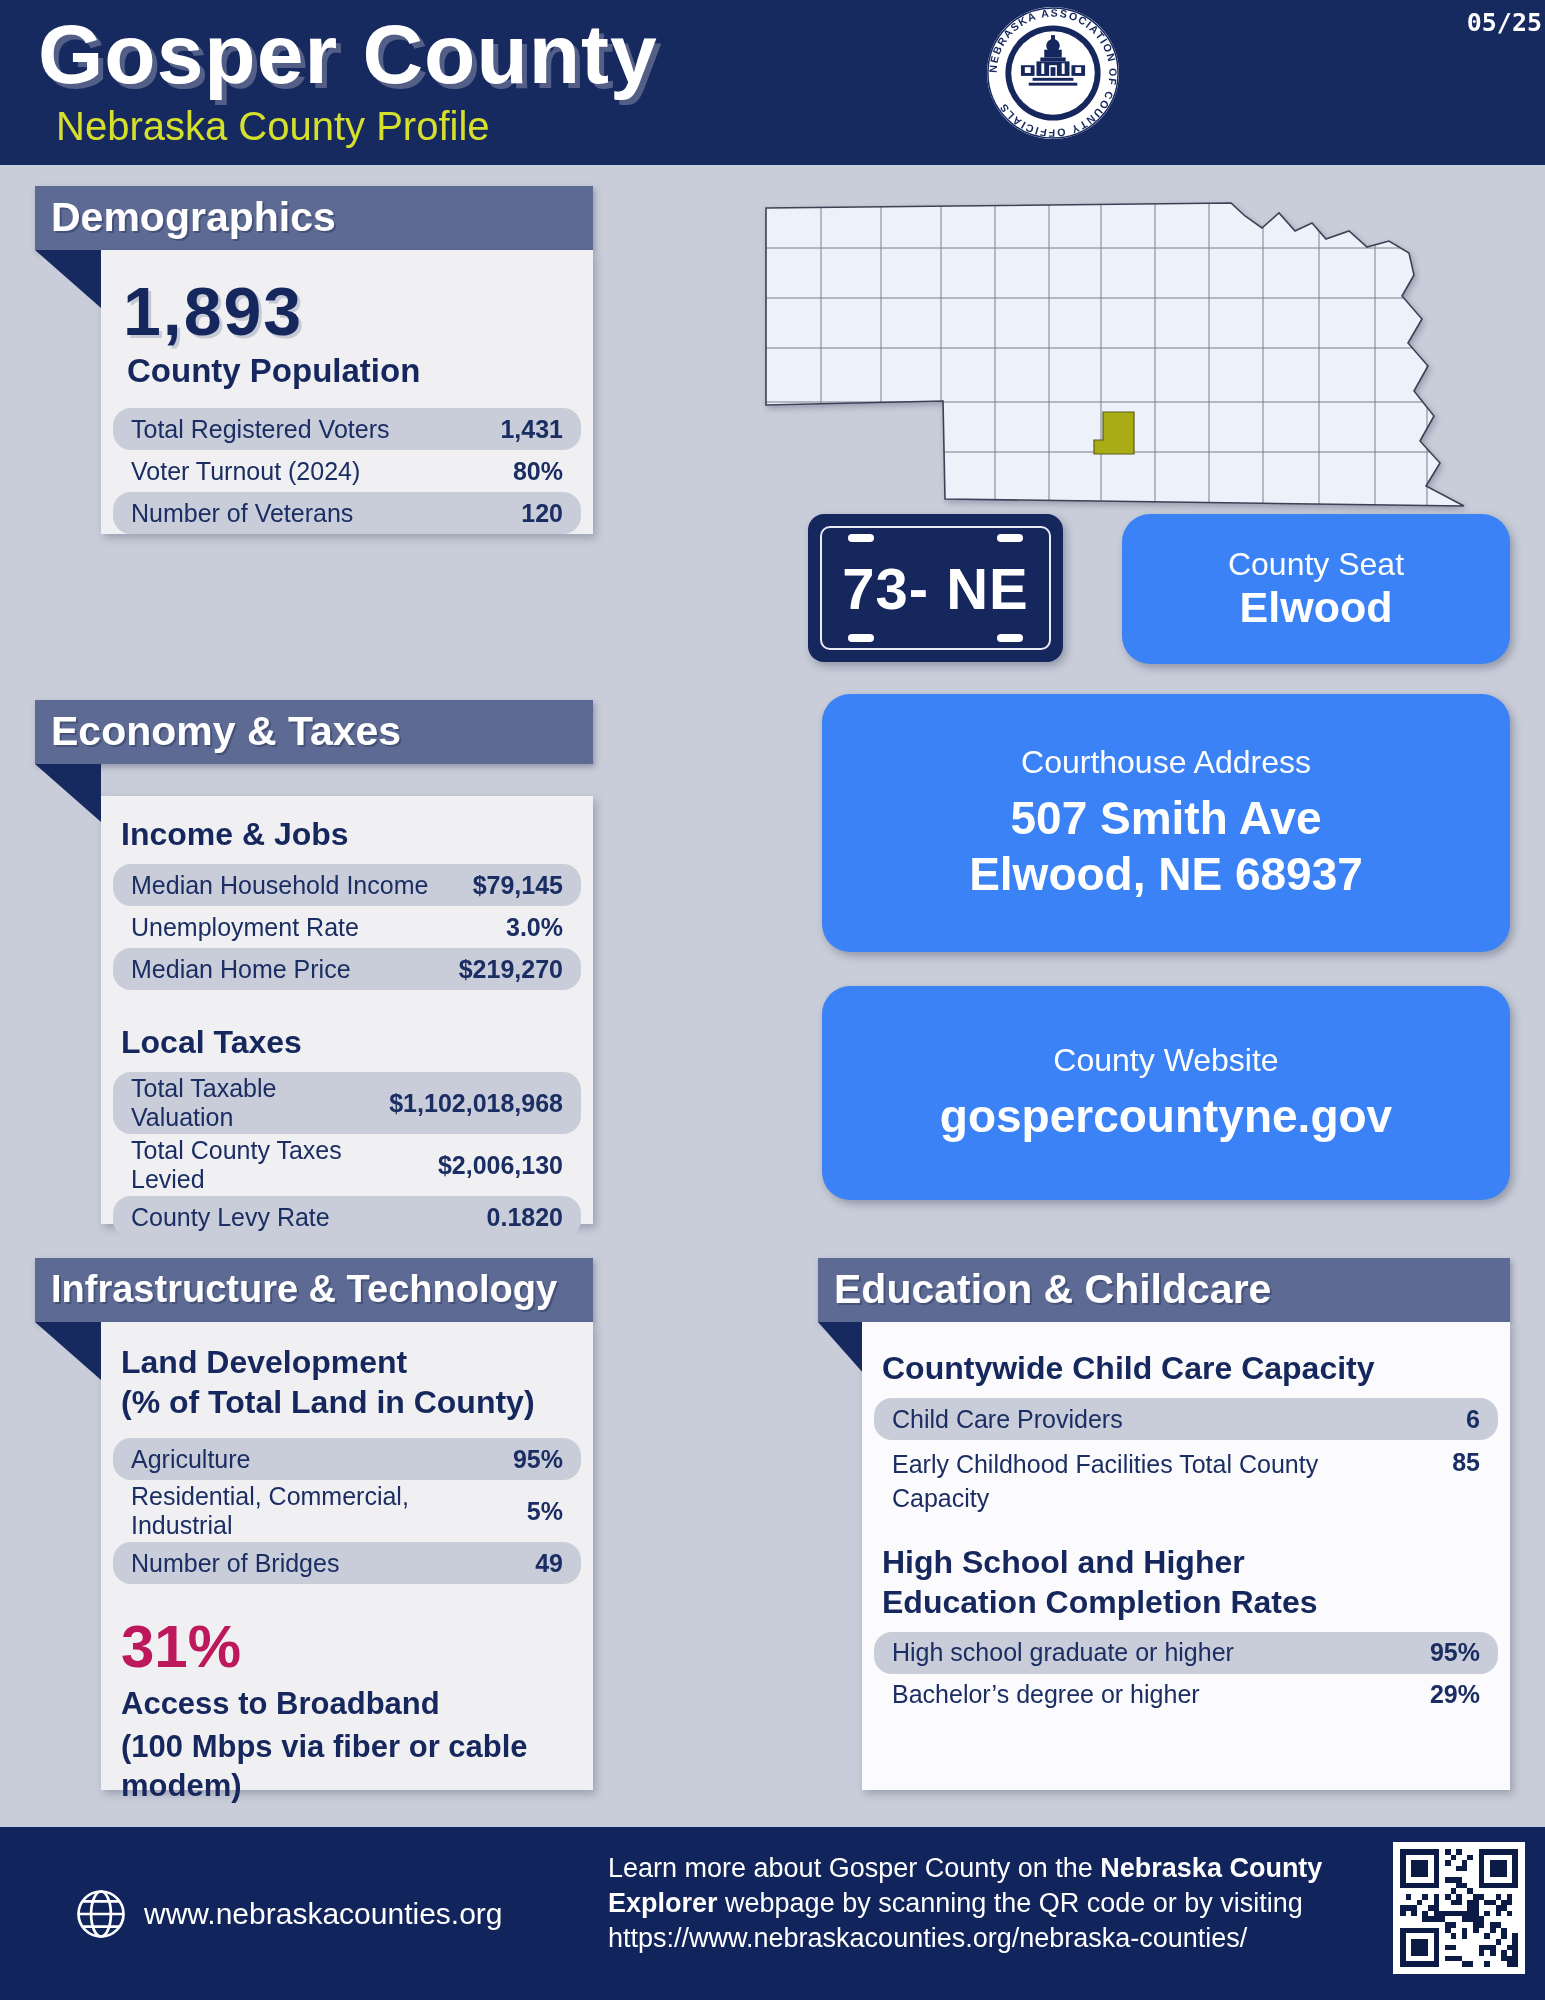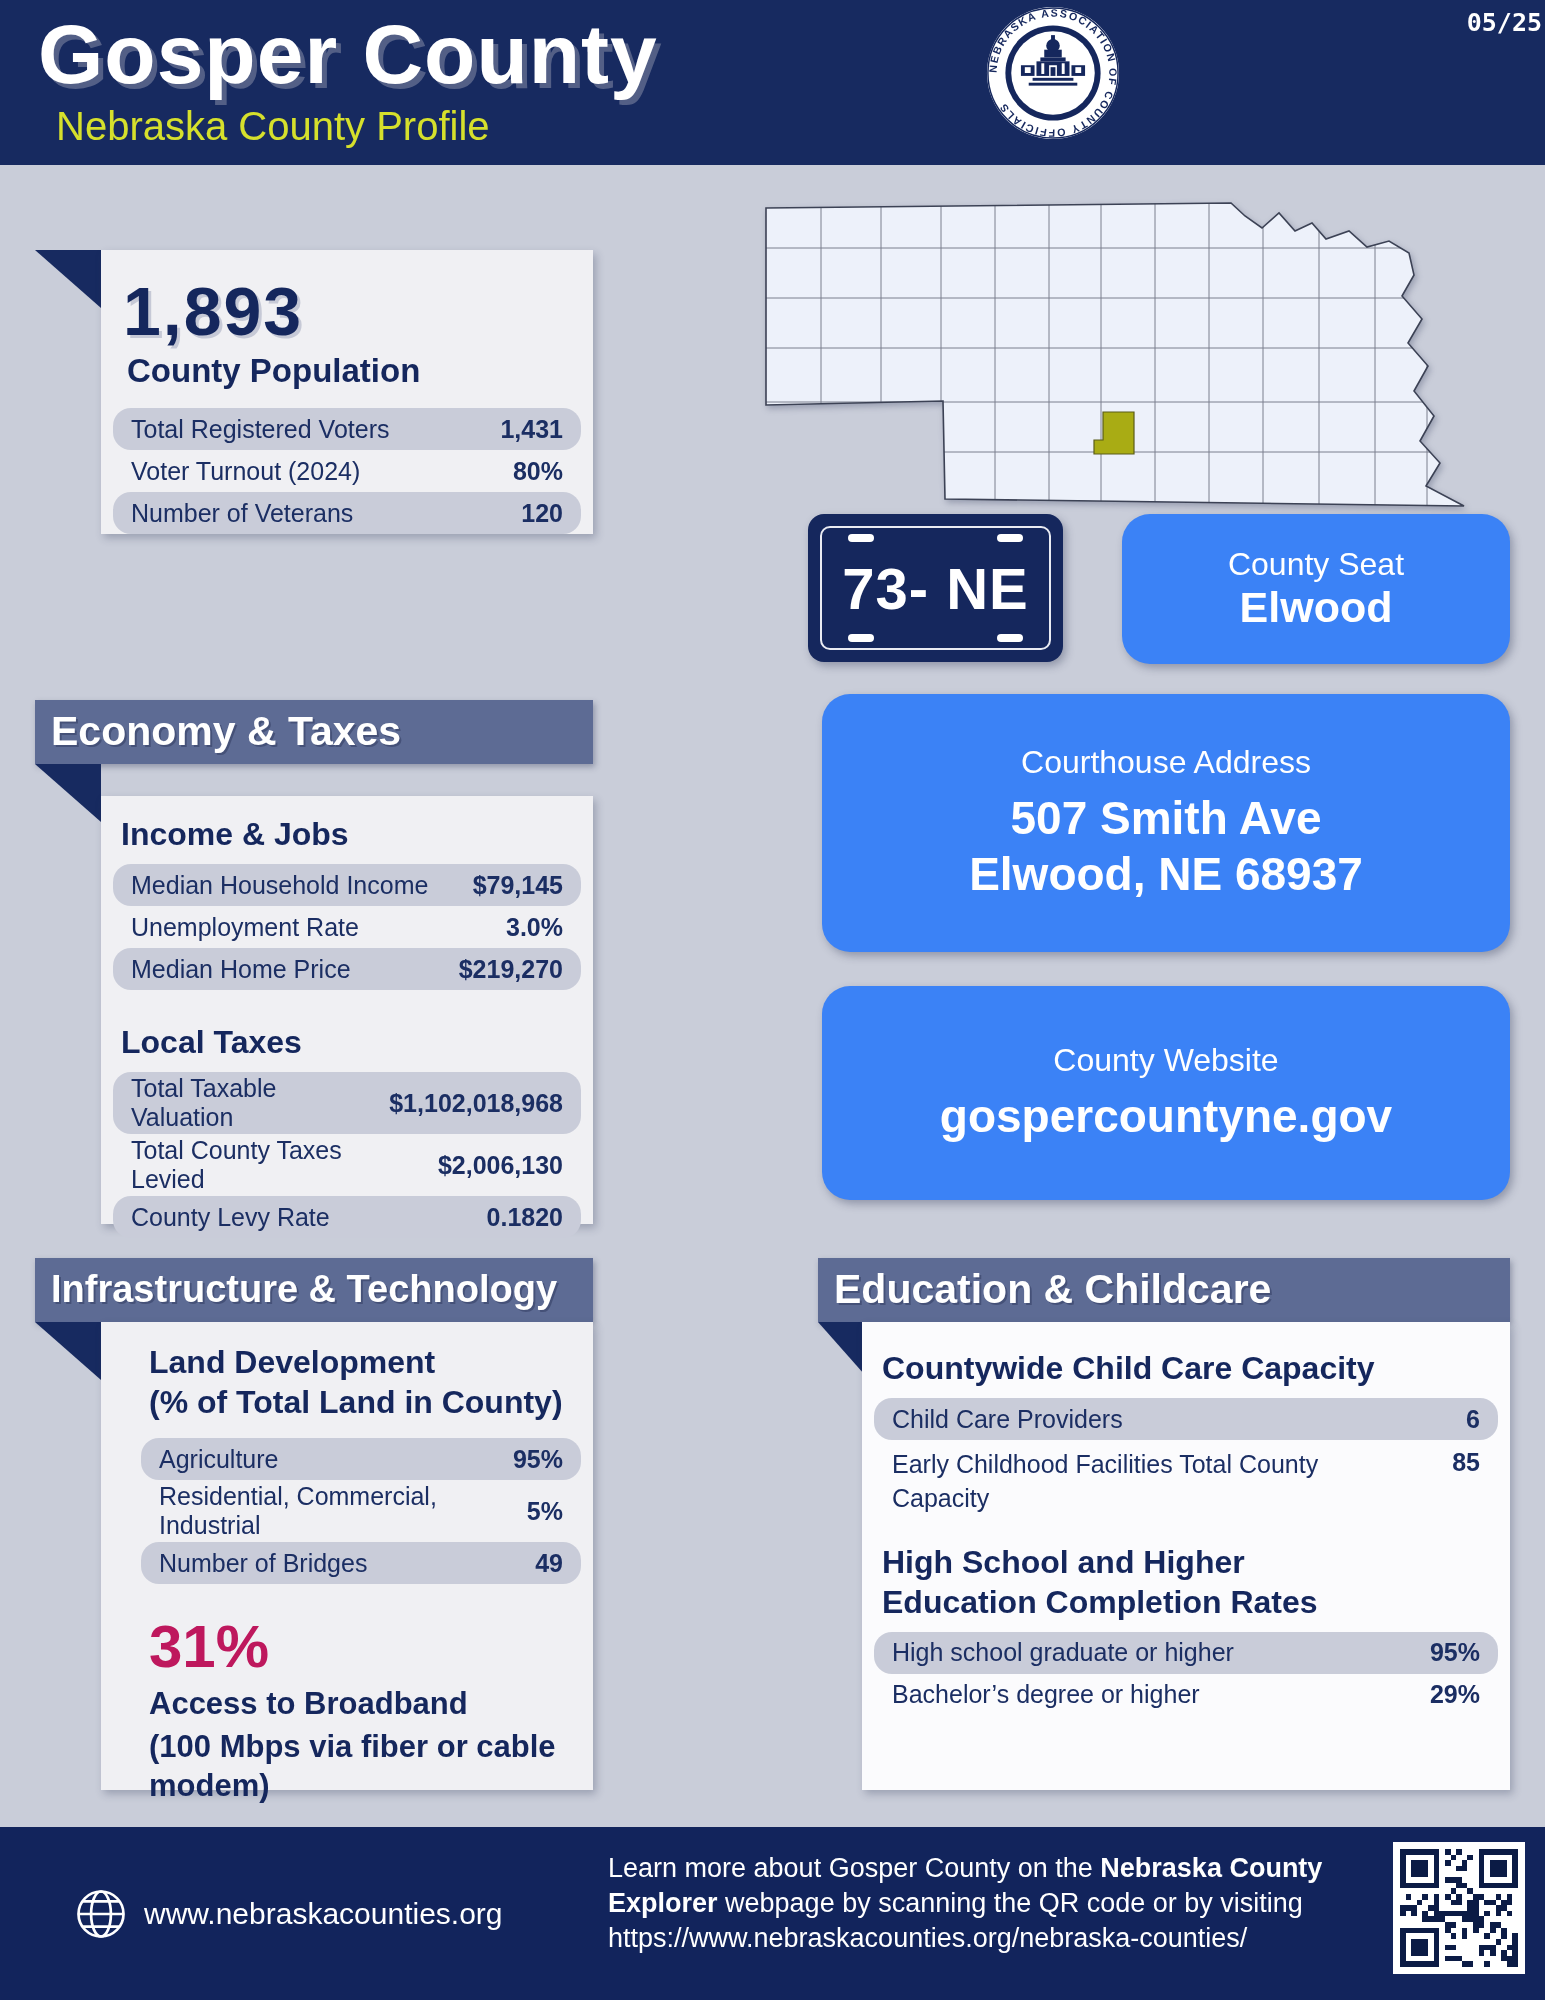--- a/index.html
+++ b/index.html
@@ -123,20 +123,23 @@
     <path d="M3,8 L468,3 L482,16 L499,28 L516,13 L532,31 L549,23 L563,39 L586,31 L604,47 L626,41 L646,53
              L651,75 L639,96 L659,119 L645,143 L665,166 L651,191 L671,216 L657,241 L677,263 L663,286 L701,306
              L182,299 L180,201 L3,205 Z" fill="#edf1fa" stroke="#3c4255" stroke-width="1.6"></path>
     <g clip-path="url(#neclip)" stroke="#3c4255" stroke-width="1" opacity="0.65">
       <path d="M58,0V312 M118,0V312 M178,0V312 M232,0V312 M286,0V312 M338,0V312 M392,0V312 M446,0V312 M500,0V312 M556,0V312 M612,0V312 M664,0V312" fill="none"></path>
       <path d="M0,48H740 M0,98H740 M0,148H740 M0,202H740 M0,252H740" fill="none"></path>
     </g>
     <path d="M340,212 L371,212 L371,254 L331,254 L331,240 L340,240 Z" fill="#a9ac14" stroke="#5a5c18" stroke-width="1.2"></path>
   </svg>
 
+  <div class="bar" style="left:35px;top:186px;width:558px;">
+    <span>Demographics</span>
+  </div>
   <div class="fold" style="left:35px;top:250px;width:66px;height:58px;"></div>
   <div class="card" style="left:101px;top:250px;width:492px;height:284px;padding-top:14px;">
     <div class="pop-num">1,893</div>
     <div class="pop-lbl">County Population</div>
     <div class="trow shaded">
       <span class="tlabel">Total Registered Voters</span>
       <span class="tvalue">1,431</span>
     </div>
     <div class="trow">
       <span class="tlabel">Voter Turnout (2024)</span>
@@ -203,21 +206,21 @@
     <div class="trow shaded">
       <span class="tlabel">County Levy Rate</span>
       <span class="tvalue">0.1820</span>
     </div>
   </div>
 
   <div class="bar" style="left:35px;top:1258px;width:558px;font-size:38px;">
     <span>Infrastructure &amp; Technology</span>
   </div>
   <div class="fold" style="left:35px;top:1322px;width:66px;height:58px;"></div>
-  <div class="card" style="left:101px;top:1322px;width:492px;height:468px;padding-top:20px;padding-left:28px;">
+  <div class="card" style="left:101px;top:1322px;width:492px;height:468px;padding-top:20px;">
     <div class="subhead" style="margin-bottom:0;">Land Development</div>
     <div class="subhead" style="margin-bottom:16px;">(% of Total Land in County)</div>
     <div class="trow shaded">
       <span class="tlabel">Agriculture</span>
       <span class="tvalue">95%</span>
     </div>
     <div class="trow">
       <span class="tlabel">Residential, Commercial, Industrial</span>
       <span class="tvalue">5%</span>
     </div>

